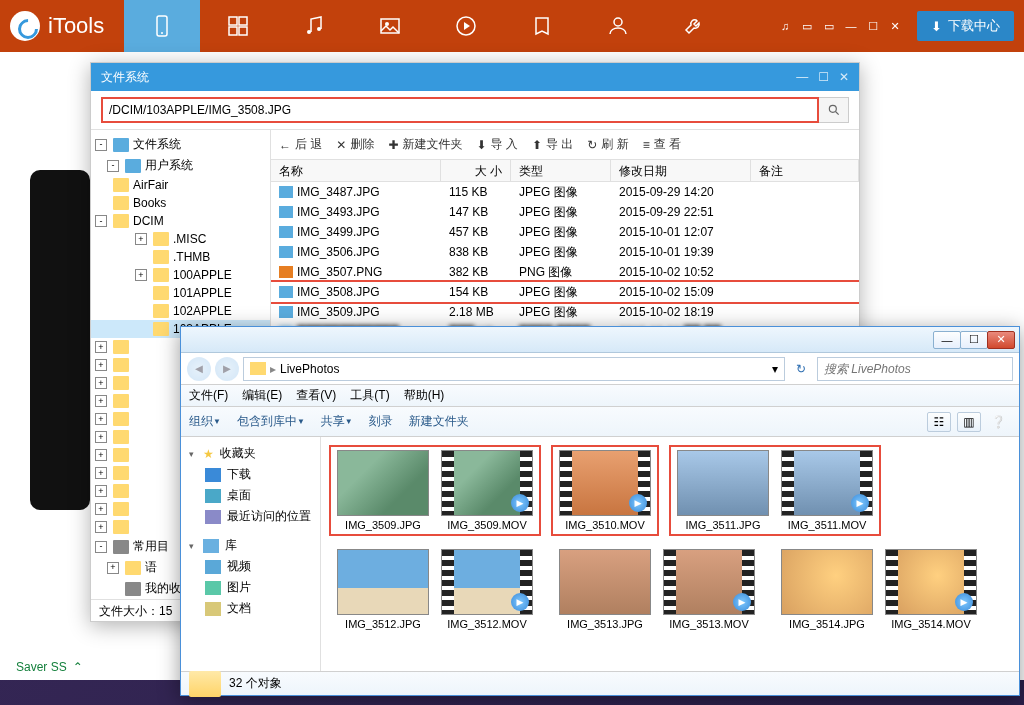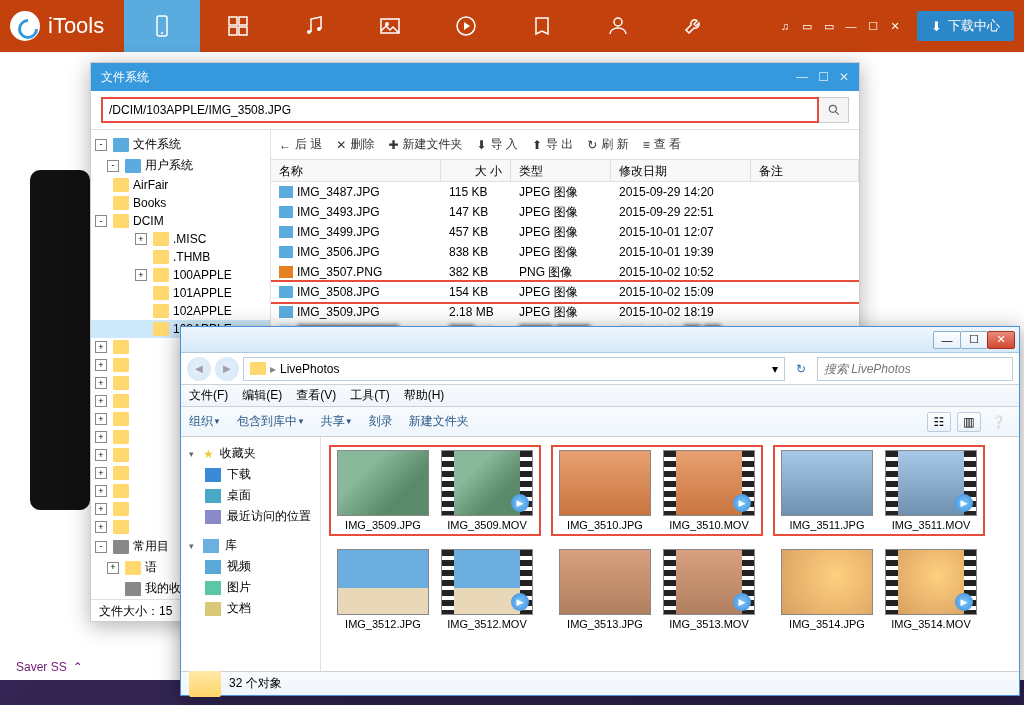--- a/index.html
+++ b/index.html
@@ -50,21 +50,21 @@
 .fs-row.highlight { outline: 2px solid #e74c3c; }
 .fs-row .fs-col { border: none; display: flex; align-items: center; gap: 4px; }
 .file-icon { width: 14px; height: 12px; background: #5aacde; flex-shrink: 0; }
 .file-icon.png { background: #e67e22; }
 .fs-status { position: absolute; bottom: 0; left: 0; height: 22px; border-top: 1px solid #e0e0e0; padding: 3px 8px; font-size: 12px; background: #fff; width: 180px; }
 
 
 .phone-side { position: absolute; left: 30px; top: 170px; width: 60px; height: 340px; background: #111; border-radius: 10px; }
 
 
-.itools-bottom { position: absolute; bottom: 6px; left: 10px; font-size: 12px; color: #701a75; display: flex; align-items: center; gap: 6px; }
+.itools-bottom { position: absolute; bottom: 6px; left: 10px; font-size: 12px; color: #15803d; display: flex; align-items: center; gap: 6px; }
 
 
 .explorer { position: absolute; left: 180px; top: 326px; width: 840px; height: 370px; background: #fff; border: 1px solid #4a90d9; box-shadow: 0 4px 20px rgba(0,0,0,0.4); }
 .exp-titlebar { height: 26px; background: linear-gradient(#eef6fd, #d6e9f8); border-bottom: 1px solid #b0c8dc; display: flex; align-items: center; justify-content: flex-end; padding: 0 4px; }
 .exp-winbtns { display: flex; }
 .exp-winbtn { width: 28px; height: 18px; display: flex; align-items: center; justify-content: center; font-size: 11px; cursor: pointer; border: 1px solid #8ab0d0; margin-left: -1px; background: linear-gradient(#fdfefe,#e6effc); border-radius: 2px; }
 .exp-winbtn.close { background: linear-gradient(#e98a7d,#d1492e); color: #fff; border-color: #a03020; }
 .exp-nav { height: 32px; display: flex; align-items: center; padding: 2px 6px; gap: 4px; border-bottom: 1px solid #d0d0d0; }
 .nav-arrow { width: 24px; height: 24px; border-radius: 50%; background: radial-gradient(#cfe5f7,#a8cef0); display: flex; align-items: center; justify-content: center; font-size: 13px; color: #445; cursor: pointer; }
 .nav-arrow.disabled { opacity: 0.5; }
@@ -610,24 +610,20 @@
                 <div class="mov-strip"></div>
                 <div class="center thumb-img jpg jpg" style="border:none;width:auto;height:auto"></div>
                 <div class="mov-strip"></div>
                 <div class="mov-play">▶</div>
               </div>
               <div class="thumb-label">IMG_3509.MOV</div>
             </div>
           </div>
           <div class="thumb-group">
             <div class="thumb">
-              <div class="thumb-img jpg orange"></div>
-              <div class="thumb-label">IMG_3510.JPG</div>
-            </div>
-            <div class="thumb">
               <div class="thumb-img mov orange">
                 <div class="mov-strip"></div>
                 <div class="center thumb-img jpg orange" style="border:none;width:auto;height:auto"></div>
                 <div class="mov-strip"></div>
                 <div class="mov-play">▶</div>
               </div>
               <div class="thumb-label">IMG_3510.MOV</div>
             </div>
           </div>
           <div class="thumb-group">

